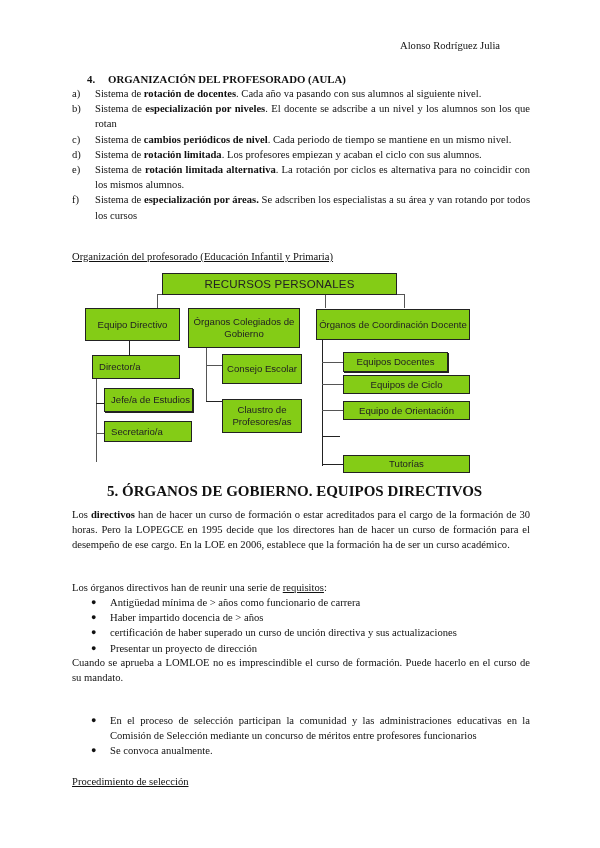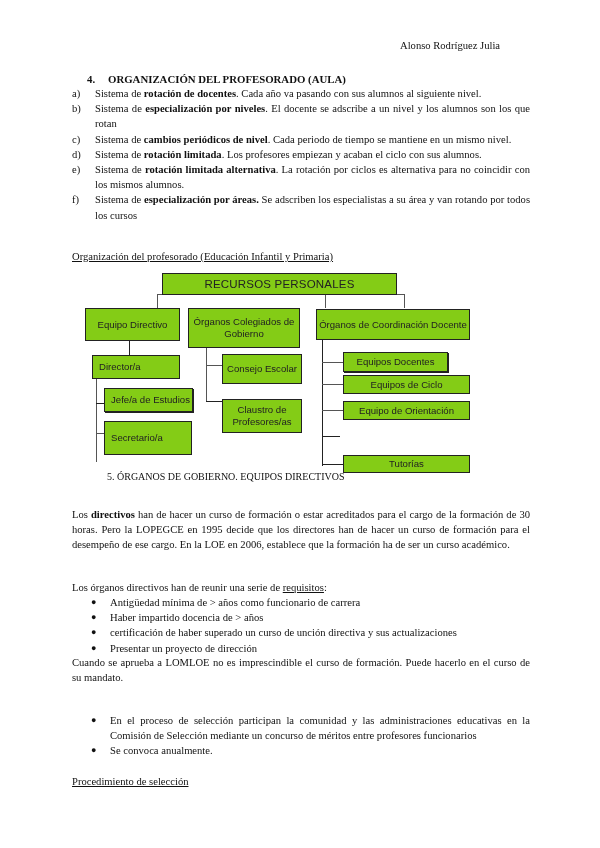--- a/index.html
+++ b/index.html
@@ -19,21 +19,21 @@
   
   .diagram { left: 0; top: 0; width: 600px; height: 848px; pointer-events: none; }
   .box { position: absolute; border: 1px solid #222; background: #84cc16; font-family: Liberation Sans, sans-serif;
          font-size: 9.6px; line-height: 12px; text-align: center; display: flex; align-items: center; justify-content: center;
          box-sizing: border-box; pointer-events: auto; color: #222; }
   .box.shadow { box-shadow: 1px 1px 0 #222; }
   .box.left { justify-content: flex-start; padding-left: 6px; }
   .box.top { font-size: 11.5px; letter-spacing: 0.2px; }
   .line { position: absolute; background: #555; }
 
-  .h5 { left: 107px; top: 469px; font-weight: normal; font-size: 10px; }
+  .h5 { left: 107px; top: 484px; font-weight: bold; font-size: 15px; }
   .para { left: 72px; width: 458px; text-align: justify; }
   .p1 { top: 507px; }
   .p2 { top: 580px; }
   .bullets { left: 72px; width: 458px; margin: 0; padding: 0; list-style: none; }
   .bullets li { position: relative; padding-left: 38px; text-align: justify; }
   .bullets li .dot { position: absolute; left: 19px; top: 0; font-size: 9px; }
   .b1 { top: 595px; }
   .p3 { top: 655px; }
   .proc { left: 72px; top: 738px; text-decoration: underline; margin-top: 36px; }
   .b2 { top: 713px; }
@@ -83,21 +83,21 @@
   <div class="line" style="left:322px;top:464px;width:21px;height:1px;background:#222;"></div>
 
   <div class="box top" style="left:162px;top:273px;width:235px;height:22px;">RECURSOS PERSONALES</div>
 
   <div class="box" style="left:85px;top:308px;width:95px;height:33px;">Equipo Directivo</div>
   <div class="box" style="left:188px;top:308px;width:112px;height:40px;padding:0 4px;">Órganos Colegiados de Gobierno</div>
   <div class="box" style="left:316px;top:309px;width:154px;height:31px;">Órganos de Coordinación Docente</div>
 
   <div class="box left" style="left:92px;top:355px;width:88px;height:24px;">Director/a</div>
   <div class="box left shadow" style="left:104px;top:388px;width:89px;height:24px;">Jefe/a de Estudios</div>
-  <div class="box left" style="left:104px;top:421px;width:88px;height:34px;">Secretario/a</div>
+  <div class="box left" style="left:104px;top:421px;width:88px;height:21px;">Secretario/a</div>
 
   <div class="box" style="left:222px;top:354px;width:80px;height:30px;">Consejo Escolar</div>
   <div class="box" style="left:222px;top:391px;width:80px;height:33px;padding:16px 6px;margin-top:8px;">Claustro de Profesores/as</div>
 
   <div class="box shadow" style="left:343px;top:352px;width:105px;height:20px;">Equipos Docentes</div>
   <div class="box" style="left:343px;top:375px;width:127px;height:19px;">Equipos de Ciclo</div>
   <div class="box" style="left:343px;top:401px;width:127px;height:19px;">Equipo de Orientación</div>
   <div class="box" style="left:343px;top:455px;width:127px;height:18px;">Tutorías</div>
 </div>
 

